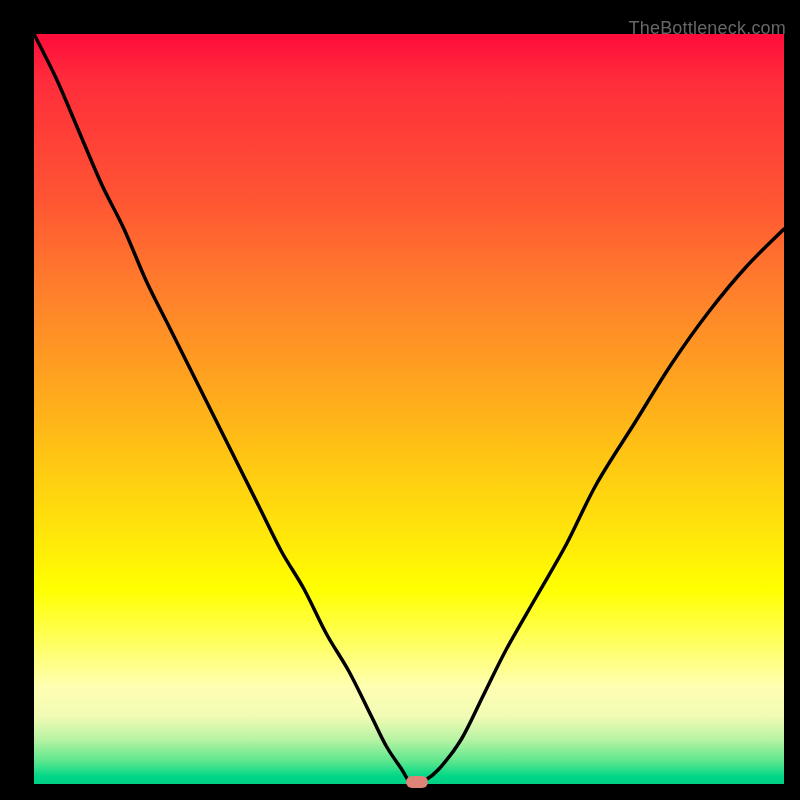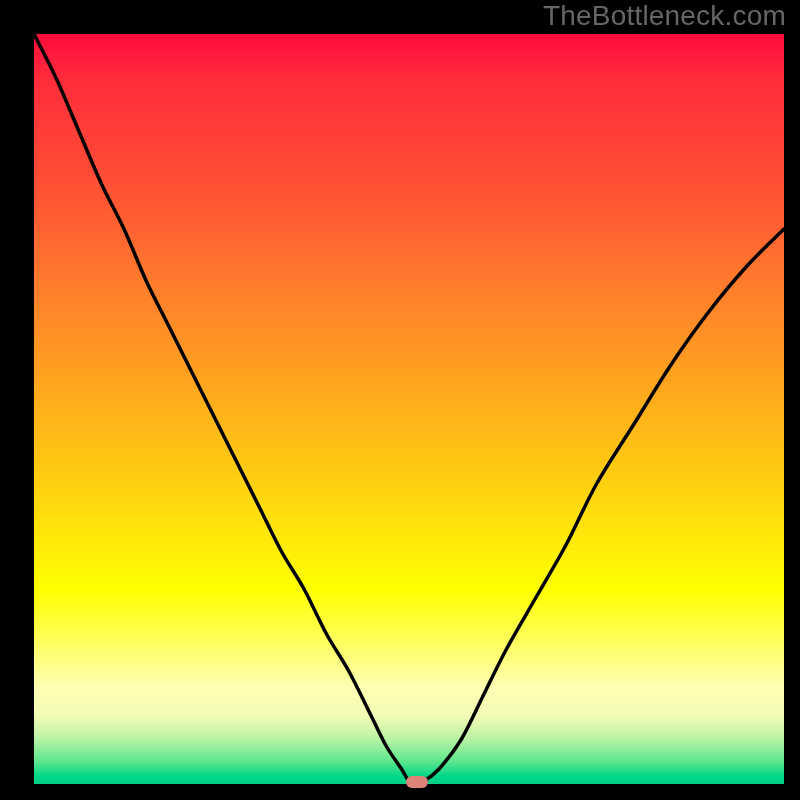--- a/index.html
+++ b/index.html
@@ -11,24 +11,24 @@
     overflow: hidden;
   }
   .stage {
     position: relative;
     width: 800px;
     height: 800px;
     background: #000;
   }
   .watermark {
     position: absolute;
-    top: 0;
+    top: 18px;
     right: 14px;
     font-family: Arial, Helvetica, sans-serif;
-    font-size: 28px;
+    font-size: 18px;
     color: #666666;
     letter-spacing: 0.2px;
     font-weight: 500;
   }
   .plot-area {
     position: absolute;
     left: 34px;
     top: 34px;
     width: 750px;
     height: 750px;

